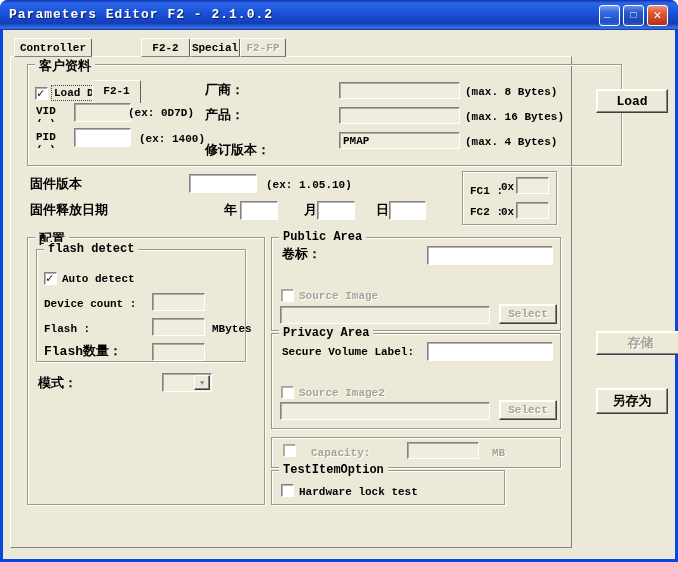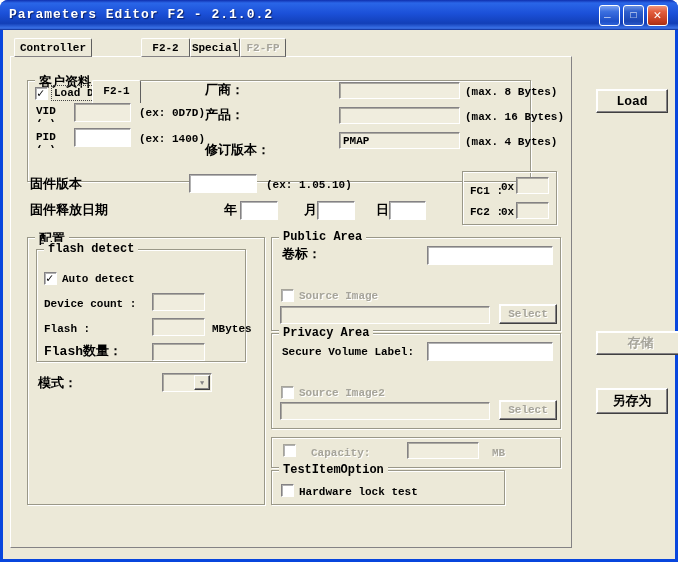--- a/index.html
+++ b/index.html
@@ -73,30 +73,30 @@
   <div class="client"></div>
 
   <div class="tab" style="left:14px;width:78px;">Controller</div>
   <div class="tab active" style="left:92px;width:49px;">F2-1</div>
   <div class="tab" style="left:141px;width:49px;">F2-2</div>
   <div class="tab" style="left:190px;width:50px;">Special</div>
   <div class="tab disabled" style="left:240px;width:46px;">F2-FP</div>
 
   <div class="tabframe"></div>
 
-  <div class="group" style="left:27px;top:64px;width:504px;height:102px;margin-top:16px;">
+  <div class="group" style="left:27px;top:64px;width:595px;height:102px;">
     <span class="legend zh">客户资料</span>
   </div>
   <div class="cb checked" style="left:35px;top:87px;"></div>
   <div class="lbl focusring" style="left:52px;top:86px;">Load Default</div>
 
   <div class="lbl" style="left:36px;top:104px;">VID</div>
   <div class="clip lbl" style="left:36px;top:118px;width:28px;">(  )</div>
   <input class="fld off" style="left: 74px; top: 103px; width: 57px; height: 19px;" value="">
-  <div class="lbl" style="left:139px;top:106px;">(ex: 0D7D)</div>
+  <div class="lbl" style="left:128px;top:106px;">(ex: 0D7D)</div>
 
   <div class="lbl" style="left:36px;top:130px;">PID</div>
   <div class="clip lbl" style="left:36px;top:144px;width:28px;">(  )</div>
   <input class="fld" style="left: 74px; top: 128px; width: 57px; height: 19px;" value="">
   <div class="lbl" style="left:139px;top:132px;">(ex: 1400)</div>
 
   <div class="lbl zh" style="left:205px;top:84px;">厂商：</div>
   <input class="fld off" style="left: 339px; top: 82px; width: 121px; height: 17px;" value="">
   <div class="lbl" style="left:465px;top:85px;">(max. 8 Bytes)</div>
 

